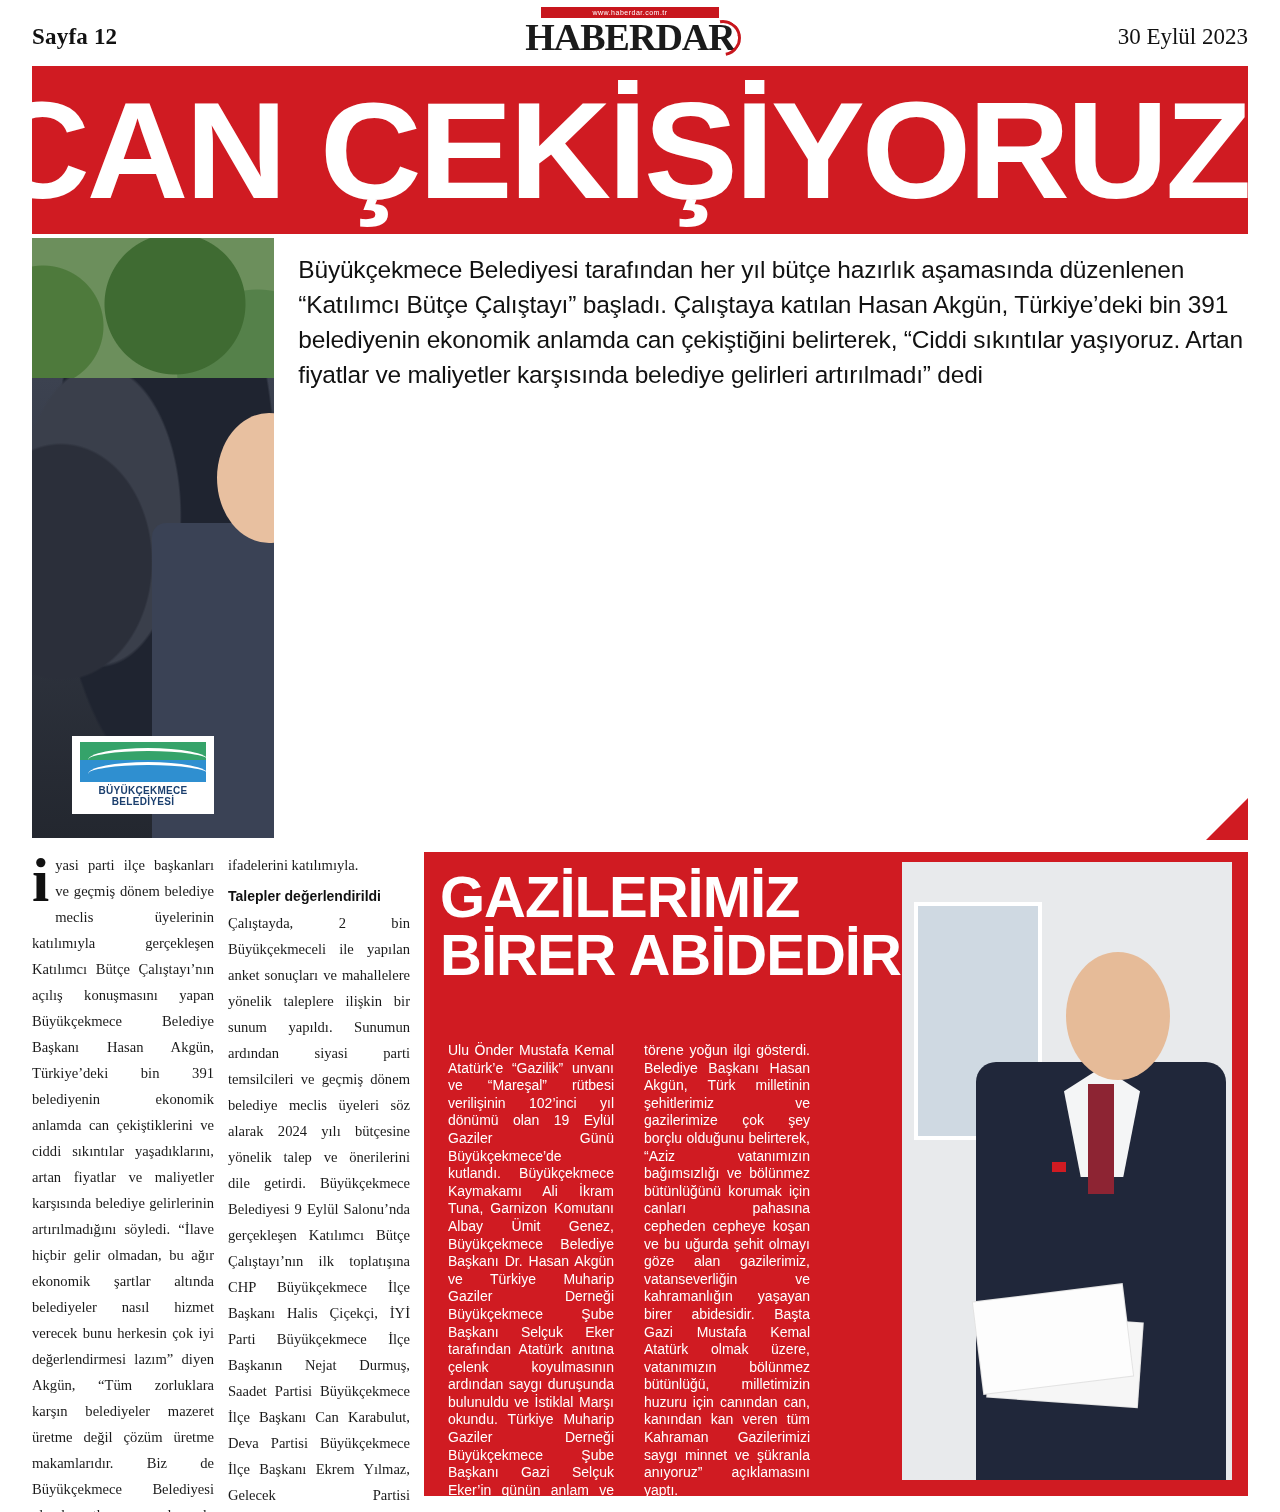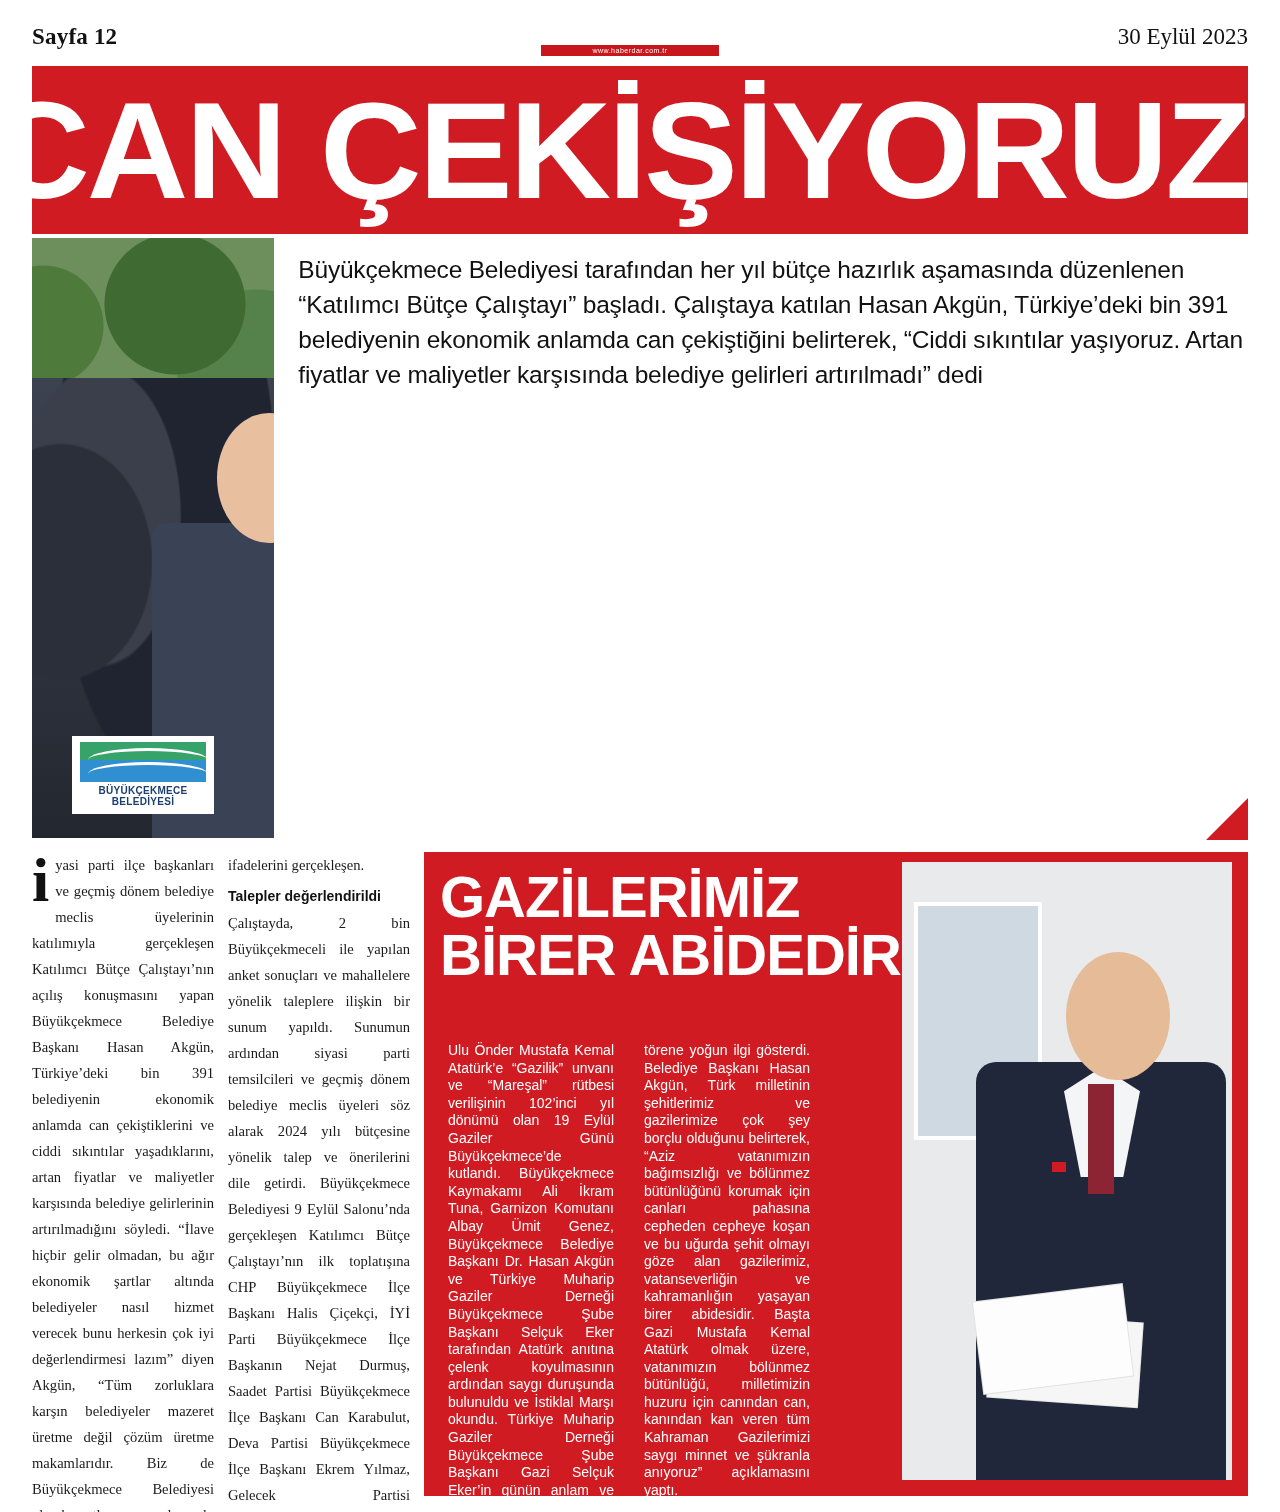--- a/index.html
+++ b/index.html
@@ -317,20 +317,24 @@
 </style>
 </head>
 <body>
 
 <div class="page">
 
   <div class="masthead">
     <div class="masthead-left">Sayfa 12</div>
     <div class="masthead-center">
       <div class="logo-strip">www.haberdar.com.tr</div>
+      <div class="logo-word">
+        <span>HABERDAR</span>
+        <span class="swoosh"></span>
+      </div>
     </div>
     <div class="masthead-right">30 Eylül 2023</div>
   </div>
 
   <div class="headline-banner">
     <h1>CAN ÇEKİŞİYORUZ!</h1>
   </div>
 
   <div class="hero-row">
     <div class="hero-photo">
@@ -355,21 +359,21 @@
     </div>
   </div>
 
   <div class="lower">
 
     <div class="col col-1">
       <p class="dropcap">iyasi parti ilçe başkanları ve geçmiş dönem belediye meclis üyelerinin katılımıyla gerçekleşen Katılımcı Bütçe Çalıştayı’nın açılış konuşmasını yapan Büyükçekmece Belediye Başkanı Hasan Akgün, Türkiye’deki bin 391 belediyenin ekonomik anlamda can çekiştiklerini ve ciddi sıkıntılar yaşadıklarını, artan fiyatlar ve maliyetler karşısında belediye gelirlerinin artırılmadığını söyledi. “İlave hiçbir gelir olmadan, bu ağır ekonomik şartlar altında belediyeler nasıl hizmet verecek bunu herkesin çok iyi değerlendirmesi lazım” diyen Akgün, “Tüm zorluklara karşın belediyeler mazeret üretme değil çözüm üretme makamlarıdır. Biz de Büyükçekmece Belediyesi olarak şartlarımızı zorlayarak, tasarruf tedbirlerimizi daha da arttırarak halkımızın bizden talep ettiği hizmetleri yapmayı sürdüreceğiz. Bu anlamda belediyemizin 2024 yılı bütçesinin oluşturulması sürecinde vermiş olduğunuz katkılar için teşekkür ederiz”</p>
     </div>
 
     <div class="col col-2">
-      <p>ifadelerini gerçekleşen.</p>
+      <p>ifadelerini katılımıyla.</p>
       <div class="subhead">Talepler değerlendirildi</div>
       <p>Çalıştayda, 2 bin Büyükçekmeceli ile yapılan anket sonuçları ve mahallelere yönelik taleplere ilişkin bir sunum yapıldı. Sunumun ardından siyasi parti temsilcileri ve geçmiş dönem belediye meclis üyeleri söz alarak 2024 yılı bütçesine yönelik talep ve önerilerini dile getirdi. Büyükçekmece Belediyesi 9 Eylül Salonu’nda gerçekleşen Katılımcı Bütçe Çalıştayı’nın ilk toplatışına CHP Büyükçekmece İlçe Başkanı Halis Çiçekçi, İYİ Parti Büyükçekmece İlçe Başkanın Nejat Durmuş, Saadet Partisi Büyükçekmece İlçe Başkanı Can Karabulut, Deva Partisi Büyükçekmece İlçe Başkanı Ekrem Yılmaz, Gelecek Partisi Büyükçekmece İlçe Başkanı Mehmet Onay, Memleket Partisi Büyükçekmece İlçe Başkanı Kaya Keskinkılıç, Büyük Birlik Partisi Büyükçekmece İlçe Başkanı Hakkı Kaya ve geçmiş dönem belediye meclis üyeleri katıldı.</p>
       <p class="byline">BARIŞ KIŞ</p>
     </div>
 
     <div class="feature">
       <div class="feature-title">
         <span>GAZİLERİMİZ</span>
         <span class="l2">BİRER ABİDEDİR</span>
       </div>

